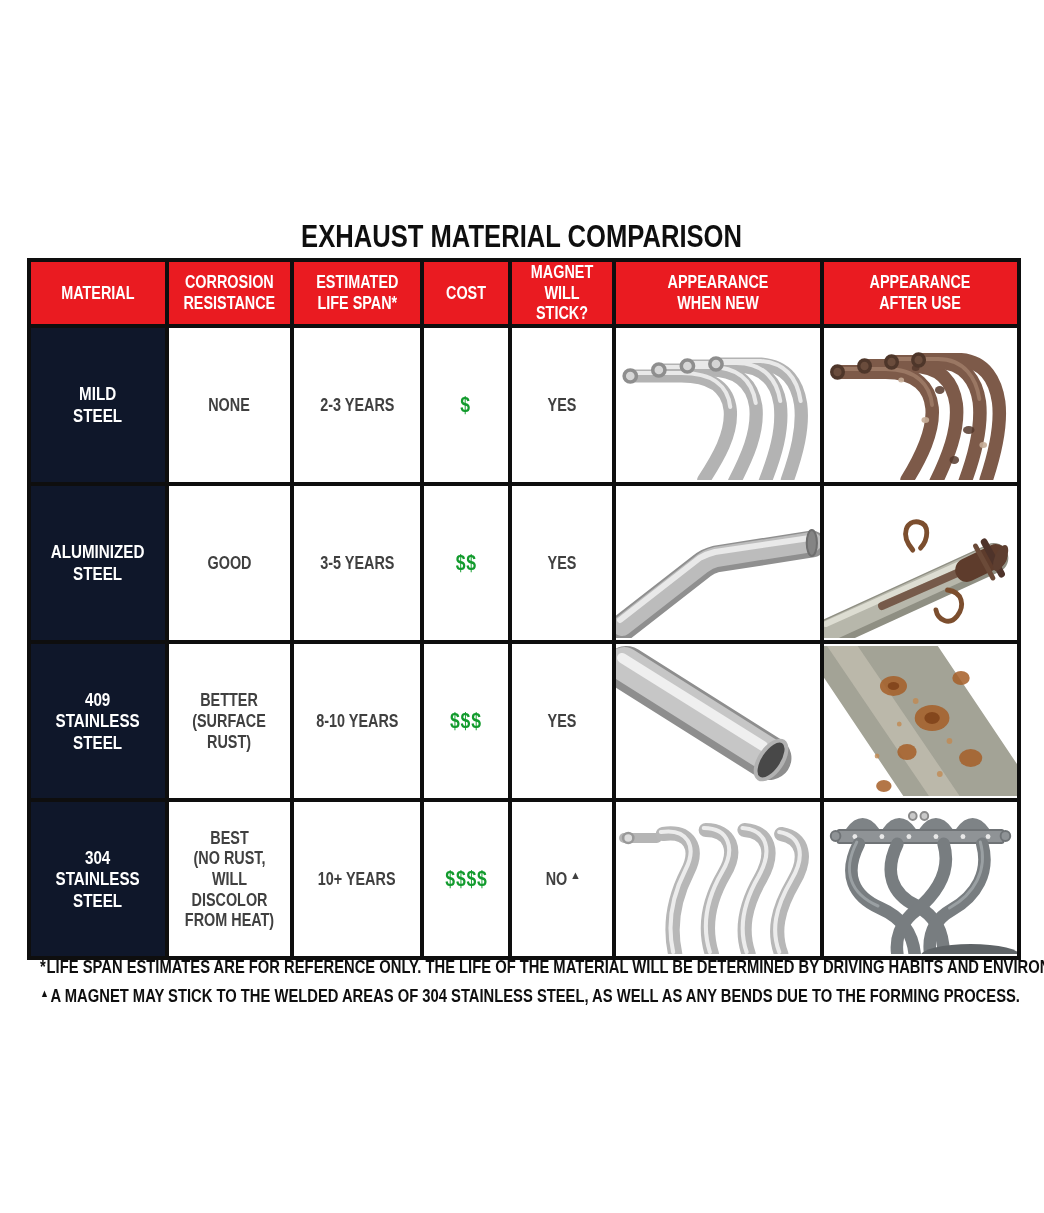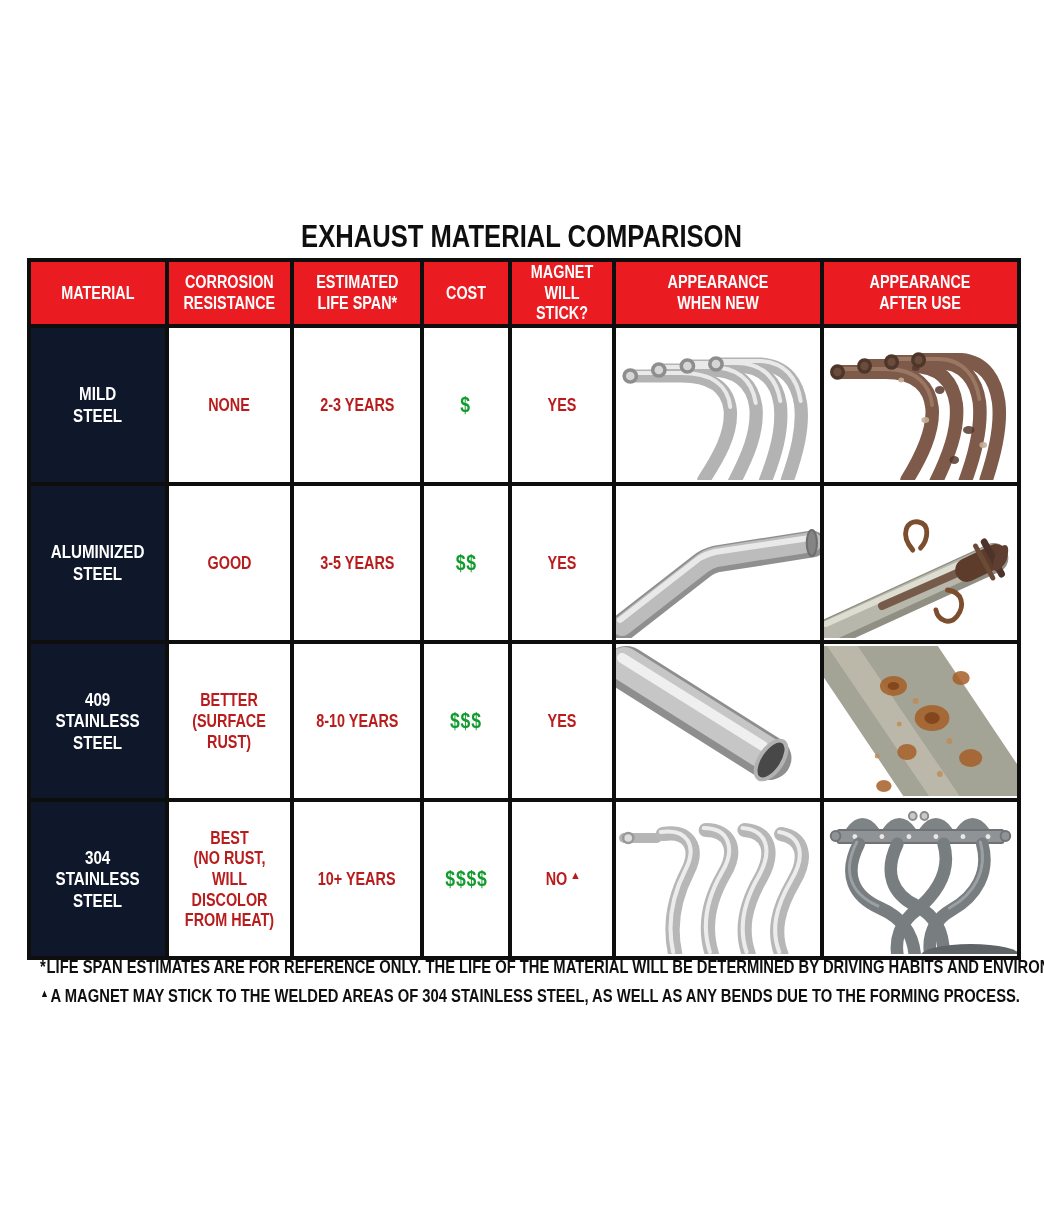--- a/index.html
+++ b/index.html
@@ -22,21 +22,21 @@
   .cmp th, .cmp td {
     border:4px solid #0e0e0e; text-align:center; vertical-align:middle; padding:0;
     overflow:hidden;
   }
   .cmp thead tr { height:65px; }
   .cmp tbody tr { height:158px; }
   .cmp th {
     background:#ea1b21; color:#ffffff; font-size:18px; font-weight:bold;
   }
   .cmp td {
-    background:#ffffff; color:#b91c1c; font-size:18px; font-weight:bold;
+    background:#ffffff; color:#404040; font-size:18px; font-weight:bold;
   }
   td.mat { background:#0f172a; color:#ffffff; font-size:19px; }
   td.cost { color:#129b2d; font-size:22px; letter-spacing:1px; }
   sup.mark { font-size:11px; vertical-align:6px; letter-spacing:0; }
   td.photo { line-height:0; background:#ffffff; }
   td.photo svg { display:block; width:100%; height:150px; }
   .footnotes {
     position:absolute; left:40px; top:957px; width:1000px; color:#0f0f0f;
     font-weight:bold; font-size:18px;
   }

